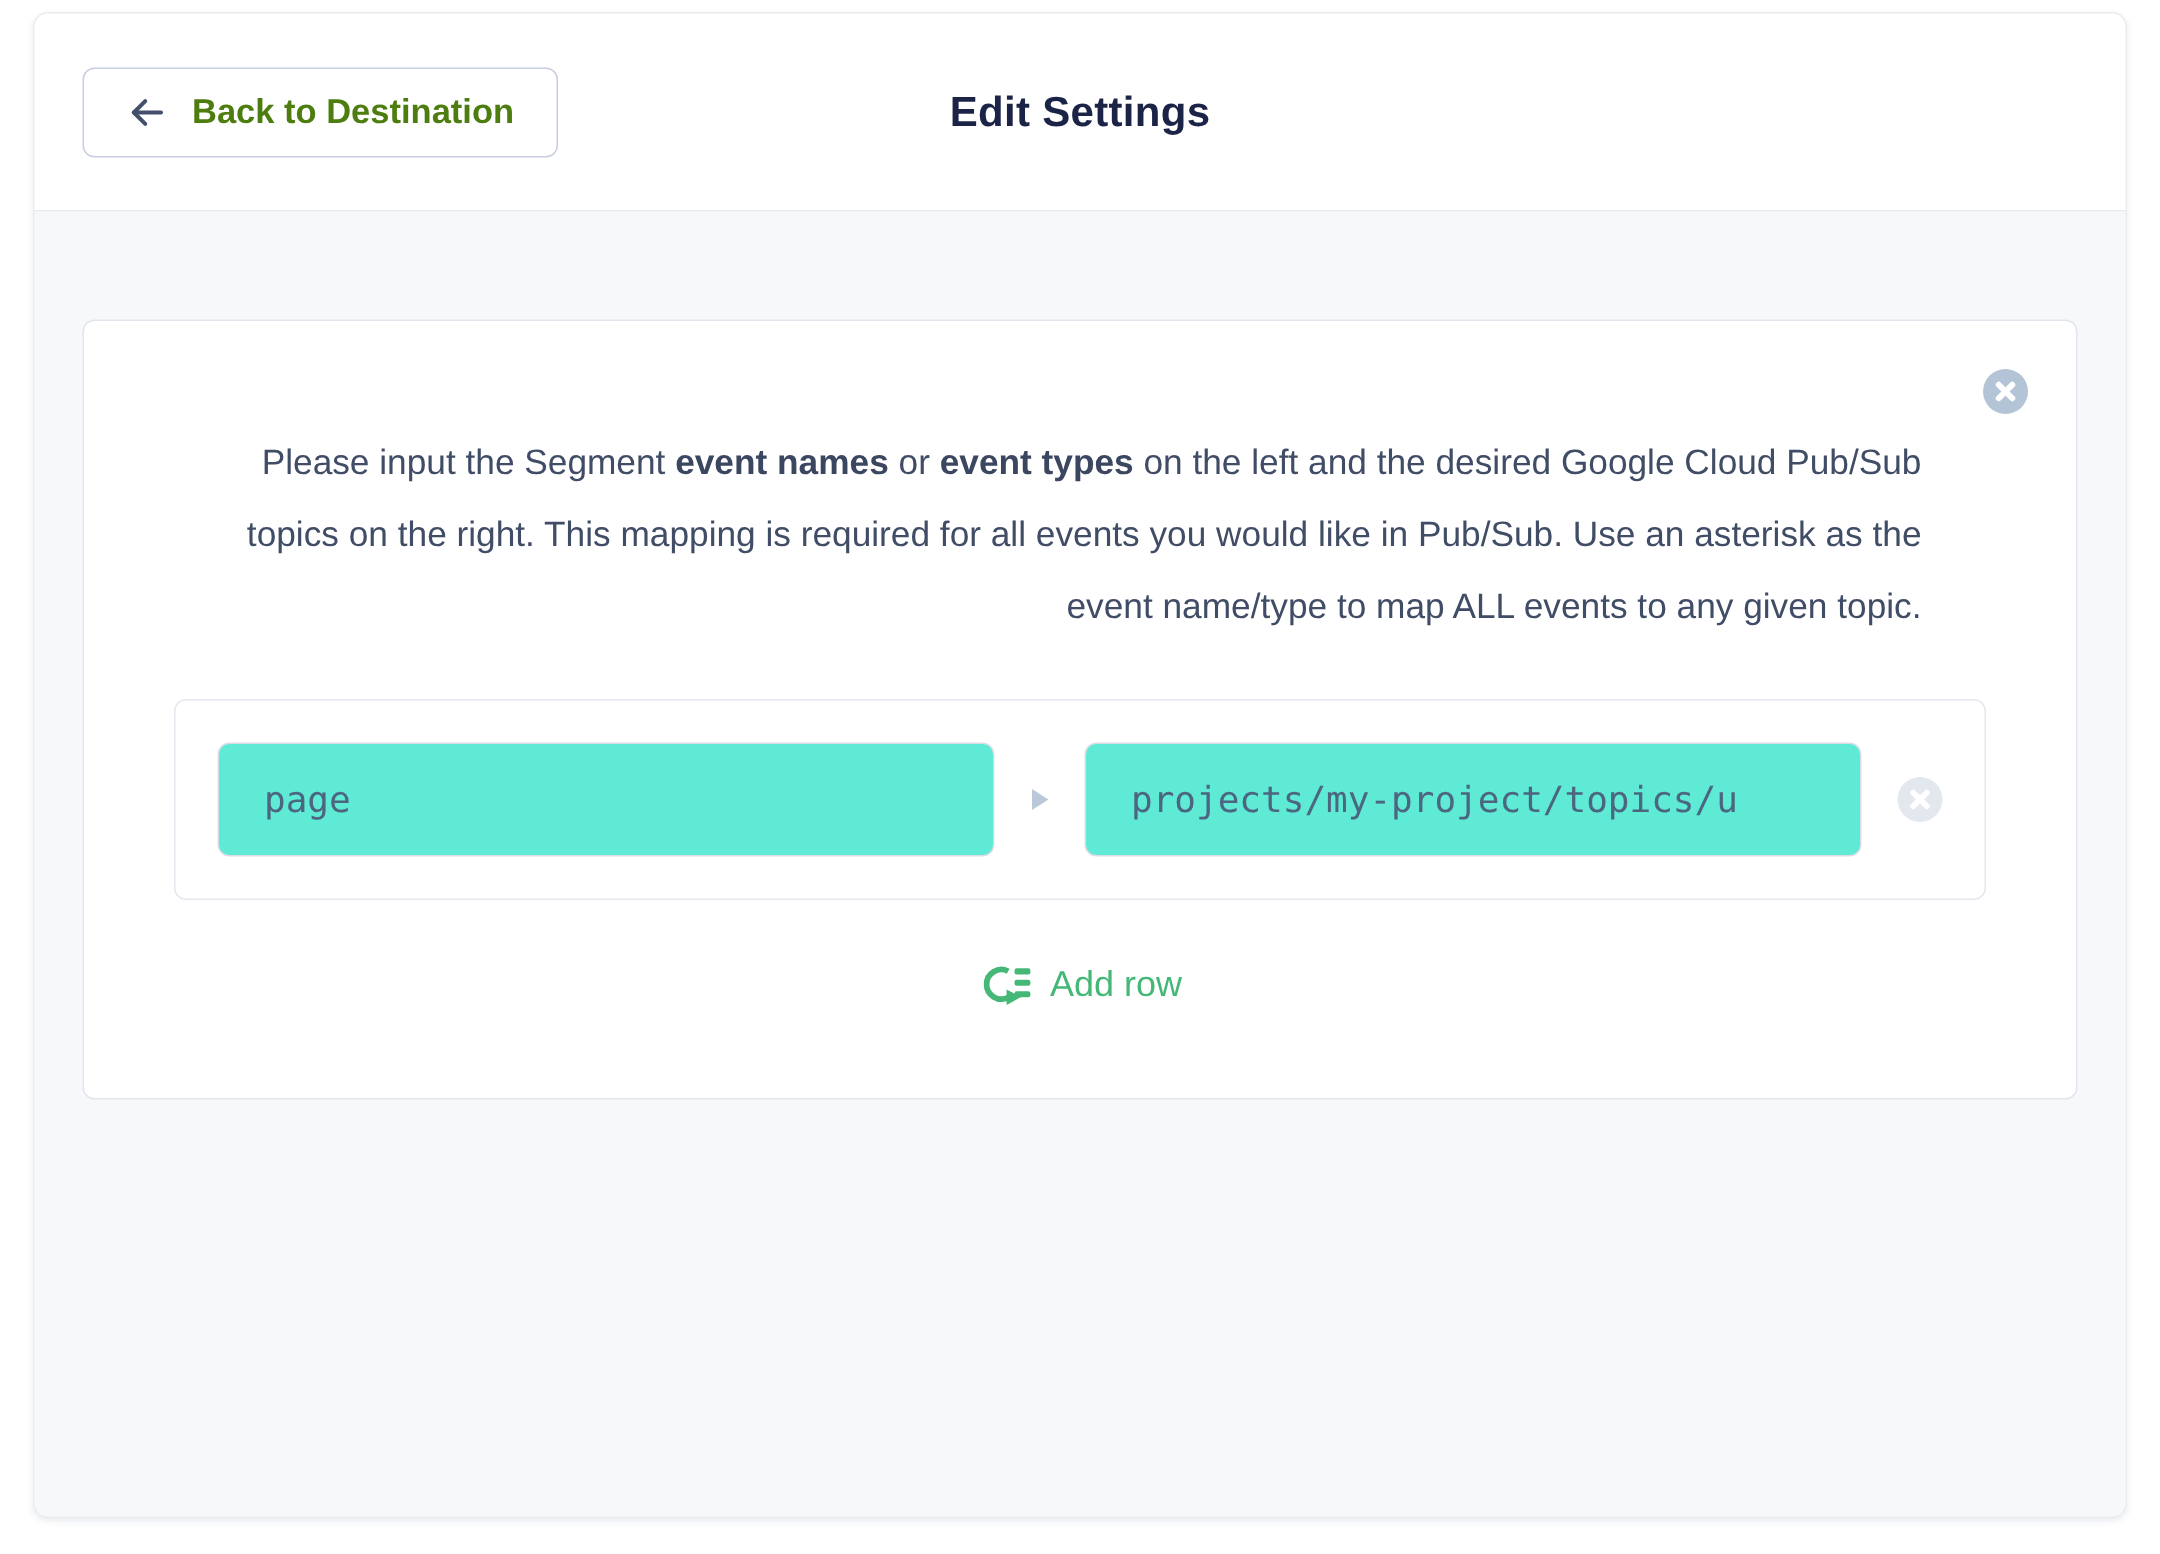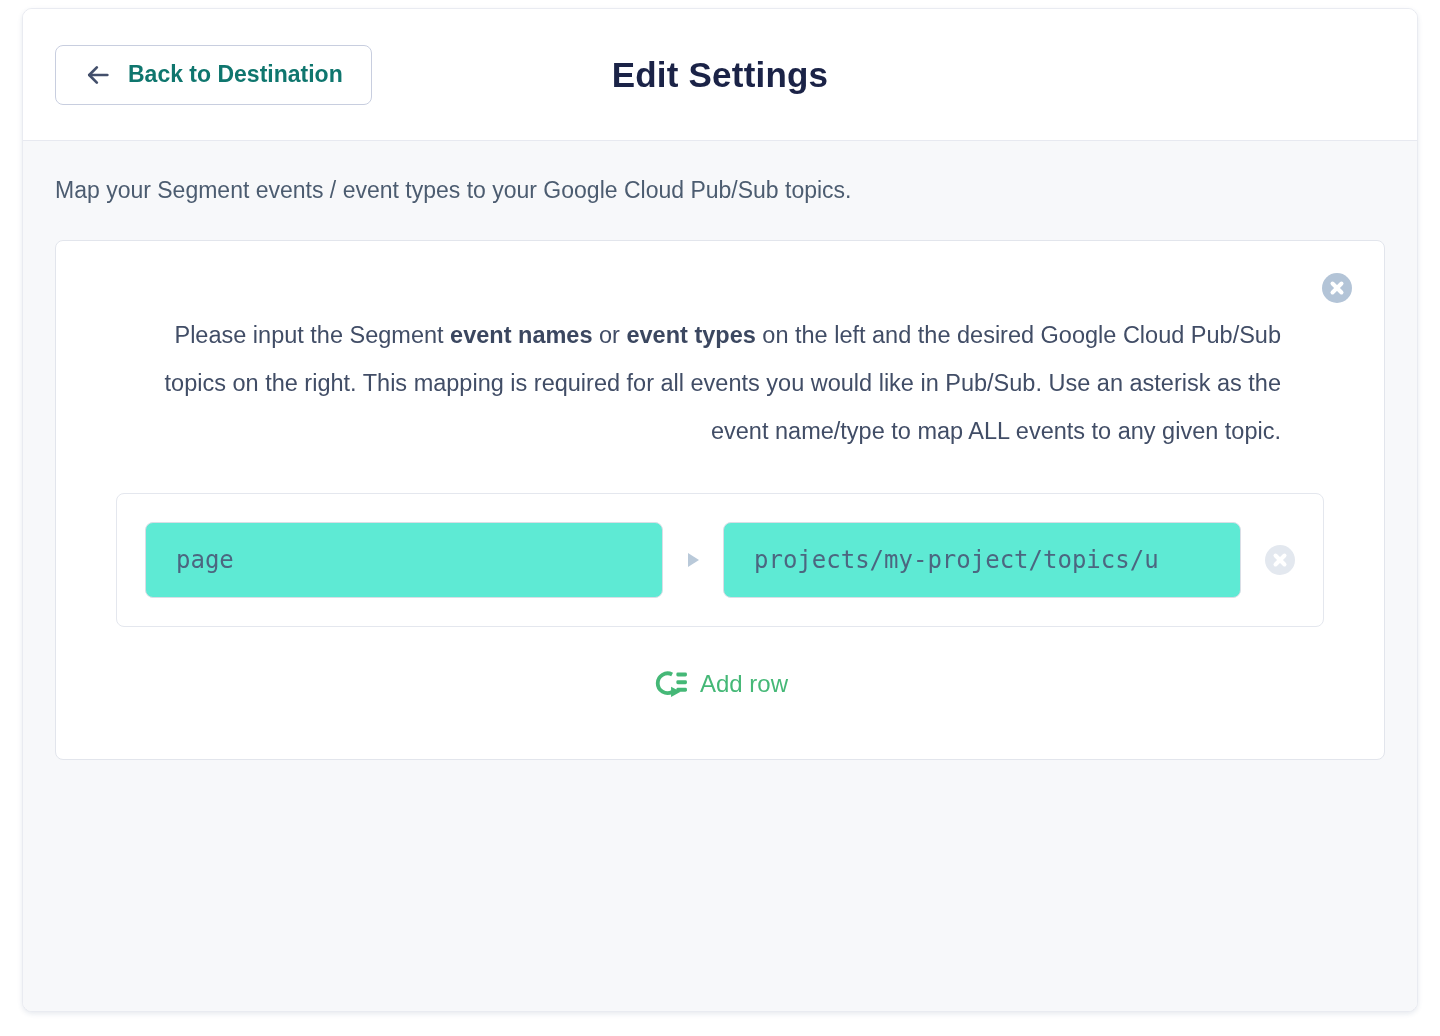--- a/index.html
+++ b/index.html
@@ -15,28 +15,28 @@
 
   
   .panel-header {
     position: relative; height: 132px; flex: 0 0 auto;
     display: flex; align-items: center; justify-content: space-between;
     padding: 0 32px; background: #ffffff; border-bottom: 1px solid #e7e9f0;
   }
   .btn {
     display: inline-flex; align-items: center; justify-content: center; gap: 16px;
     height: 60px; background: #ffffff; border: 1.5px solid #c8cedf; border-radius: 8px;
-    color: #0f766e; font-size: 23px; font-weight: 600; font-family: "Liberation Sans", sans-serif;
+    color: #4d7c0f; font-size: 23px; font-weight: 600; font-family: "Liberation Sans", sans-serif;
     cursor: pointer; padding: 0 28px;
   }
   .btn-save { padding: 0 34px; }
   .back-arrow { display: inline-flex; color: #434f6b; }
   .panel-title {
     position: absolute; left: 50%; top: 50%; transform: translate(-50%, -50%);
-    font-size: 35px; font-weight: 700; color: #1b2347; letter-spacing: 0.2px;
+    font-size: 28px; font-weight: 700; color: #1b2347; letter-spacing: 0.2px;
   }
 
   
   .panel-body {
     flex: 1 1 auto; background: #f7f8fa; padding: 36px 32px 0 32px;
   }
   .intro { font-size: 23px; color: #4c5c70; }
 
   
   .mappings-card {
@@ -100,21 +100,20 @@
           </svg>
         </span>
         <span>Back to Destination</span>
       </button>
 
       <h1 class="panel-title">Edit Settings</h1>
 
     </div>
 
     <div class="panel-body">
-      <p class="intro">Map your Segment events / event types to your Google Cloud Pub/Sub topics.</p>
 
       <div class="mappings-card">
         <button class="circle-btn card-close" aria-label="remove mappings">
           <span style="display:inline-flex;">
             <svg width="16" height="16" viewBox="0 0 16 16" fill="none" stroke="#ffffff" stroke-width="4" stroke-linecap="round">
               <line x1="3.5" y1="3.5" x2="12.5" y2="12.5"></line>
               <line x1="12.5" y1="3.5" x2="3.5" y2="12.5"></line>
             </svg>
           </span>
         </button>

